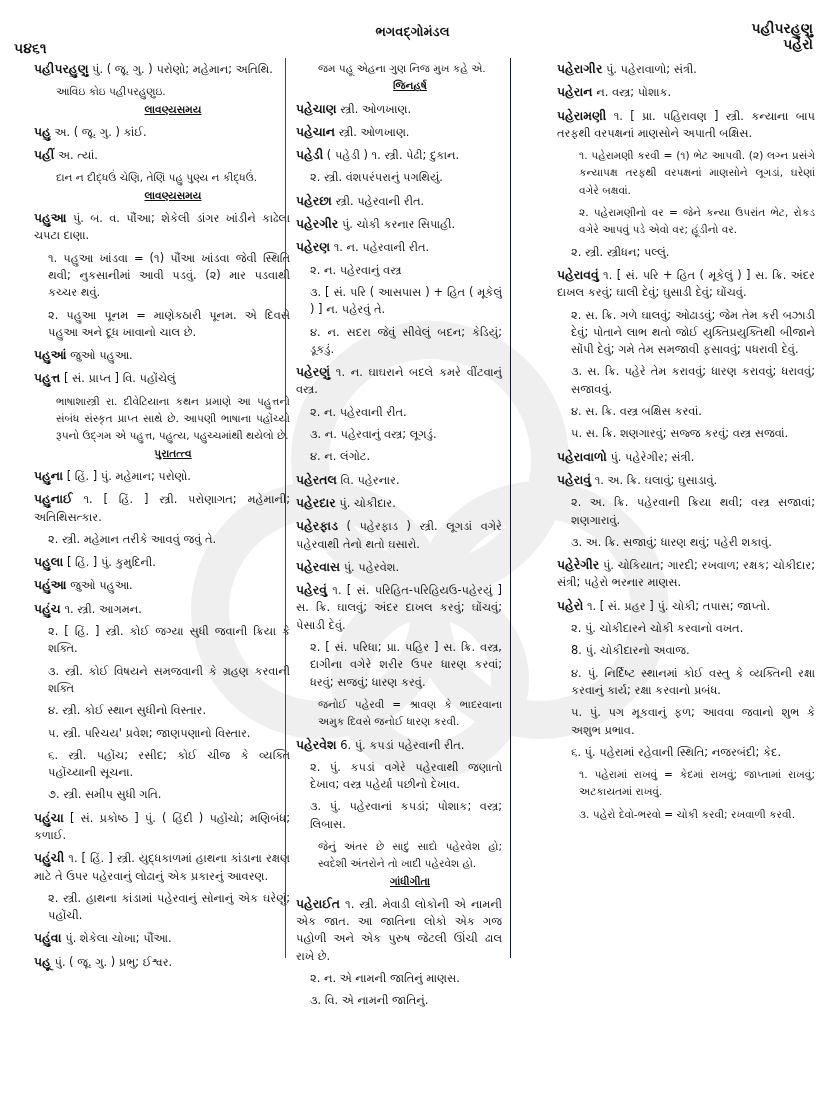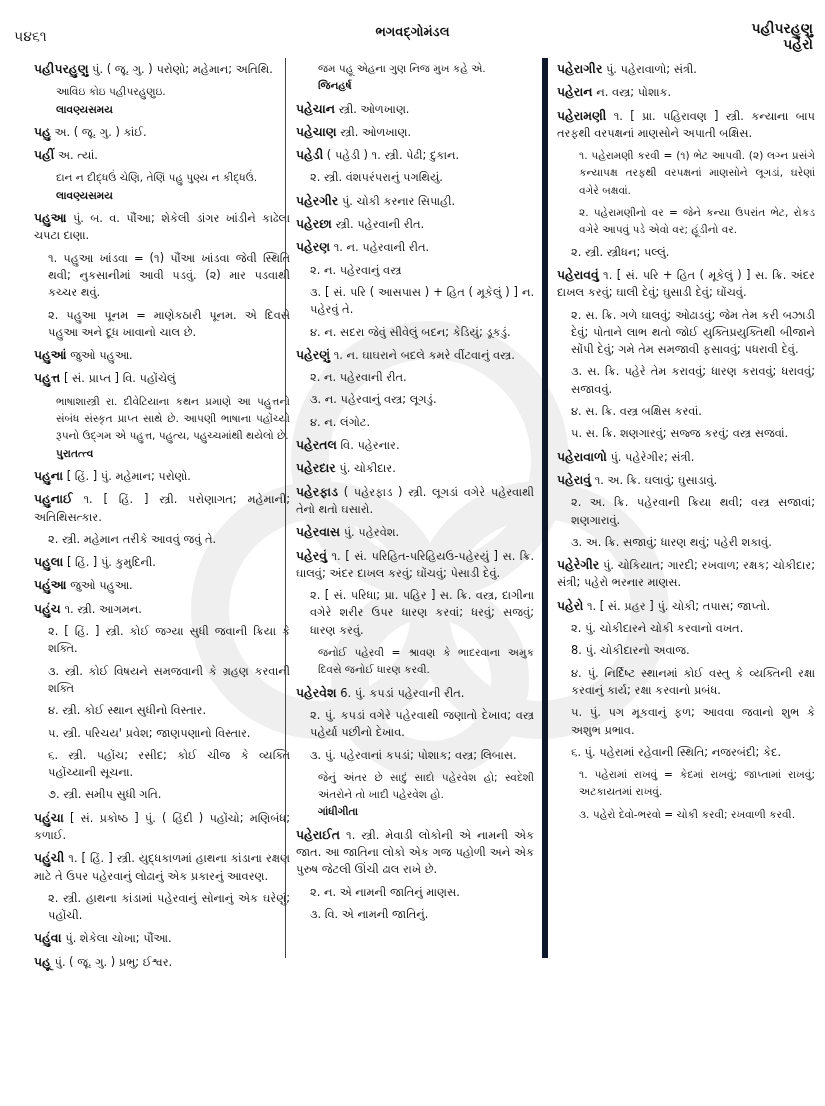--- a/index.html
+++ b/index.html
@@ -8,35 +8,35 @@
       font-family: "DejaVu Sans", "Liberation Sans", sans-serif;
       color: #111111;
     }
     .watermark {
       position: absolute; left: 150px; top: 280px; width: 560px; height: 520px;
       pointer-events: none; z-index: 0;
     }
     .page-header {
       position: absolute; left: 0; top: 0; width: 825px; height: 52px; z-index: 1;
     }
-    .page-number { position: absolute; left: 14px; top: 28px; font-size: 14px; font-weight: normal; }
+    .page-number { position: absolute; left: 14px; top: 40px; font-size: 14px; font-weight: bold; }
     .book-title { position: absolute; left: 0; width: 825px; top: 24px; text-align: center; font-size: 13px; font-weight: bold; }
     .guide-words { position: absolute; right: 12px; top: 20px; text-align: right; font-size: 14px; font-weight: bold; line-height: 16px; }
     .columns { position: absolute; left: 0; top: 58px; width: 825px; height: 1040px; z-index: 1; }
     .col {
       position: absolute; top: 0; bottom: 0; box-sizing: border-box;
       font-size: 11.4px; line-height: 17.3px; padding-top: 2px;
     }
     .col-left { left: 18px; width: 262px; padding-right: 6px; margin-left: 16px; }
-    .col-mid  { left: 285px; width: 263px; padding: 2px 8px 0 10px; border-left: 1px solid #444; border-right: 6px solid #0f172a; height: 900px; }
+    .col-mid  { left: 285px; width: 226px; padding: 2px 8px 0 10px; border-left: 1px solid #444; border-right: 1px solid #0f172a; height: 900px; }
     .col-right{ left: 553px; width: 262px; padding-left: 4px; }
     .entry { margin-bottom: 5px; text-align: justify; }
     .hw { font-weight: bold; font-size: 12.4px; }
     .quote { padding-left: 22px; font-size: 10.6px; }
-    .source { display: block; text-align: left; font-size: 10.6px; font-weight: bold; }
+    .source { display: block; text-align: center; font-size: 10.6px; font-weight: bold; text-decoration: underline; }
     .sense { display: block; padding-left: 14px; text-indent: 0; }
   </style>
 </head>
 <body>
 
 <svg class="watermark" viewBox="0 0 560 520">
   <g fill="none" stroke="#efefef" stroke-width="38">
     <circle cx="280" cy="180" r="120"></circle>
     <circle cx="170" cy="330" r="110"></circle>
     <circle cx="390" cy="330" r="110"></circle>
@@ -79,26 +79,26 @@
       <div class="entry sense">૬. સ્ત્રી. પહોંચ; રસીદ; કોઈ ચીજ કે વ્યક્તિ પહોંચ્યાની સૂચના.</div>
       <div class="entry sense">૭. સ્ત્રી. સમીપ સુધી ગતિ.</div>
       <div class="entry"><span class="hw">પહુંચા</span> <span>[ સં. પ્રકોષ્ઠ ] પું. ( હિંદી ) પહોંચો; મણિબંધ; કળાઈ.</span></div>
       <div class="entry"><span class="hw">પહુંચી</span> <span>૧. [ હિં. ] સ્ત્રી. યુદ્ધકાળમાં હાથના કાંડાના રક્ષણ માટે તે ઉપર પહેરવાનું લોઢાનું એક પ્રકારનું આવરણ.</span></div>
       <div class="entry sense">૨. સ્ત્રી. હાથના કાંડામાં પહેરવાનું સોનાનું એક ઘરેણું; પહોંચી.</div>
       <div class="entry"><span class="hw">પહુંવા</span> <span>પું. શેકેલા ચોખા; પૌંઆ.</span></div>
       <div class="entry"><span class="hw">પહૂ</span> <span>પું. ( જૂ. ગુ. ) પ્રભુ; ઈશ્વર.</span></div>
     </div>
   <div class="col col-mid" id="col-mid">
       <div class="entry quote"><span>જમ પહૂ એહના ગુણ નિજ મુખ કહે એ.</span><span class="source">જિનહર્ષ</span></div>
+      <div class="entry"><span class="hw">પહેચાણ</span> <span>સ્ત્રી. ઓળખાણ.</span></div>
       <div class="entry"><span class="hw">પહેચાન</span> <span>સ્ત્રી. ઓળખાણ.</span></div>
-      <div class="entry"><span class="hw">પહેચાણ</span> <span>સ્ત્રી. ઓળખાણ.</span></div>
       <div class="entry"><span class="hw">પહેડી</span> <span>( પહેડી ) ૧. સ્ત્રી. પેઢી; દુકાન.</span></div>
       <div class="entry sense">૨. સ્ત્રી. વંશપરંપરાનું પગથિયું.</div>
+      <div class="entry"><span class="hw">પહેરછા</span> <span>સ્ત્રી. પહેરવાની રીત.</span></div>
       <div class="entry"><span class="hw">પહેરગીર</span> <span>પું. ચોકી કરનાર સિપાહી.</span></div>
-      <div class="entry"><span class="hw">પહેરછા</span> <span>સ્ત્રી. પહેરવાની રીત.</span></div>
       <div class="entry"><span class="hw">પહેરણ</span> <span>૧. ન. પહેરવાની રીત.</span></div>
       <div class="entry sense">૨. ન. પહેરવાનું વસ્ત્ર</div>
       <div class="entry sense">૩. [ સં. પરિ ( આસપાસ ) + હિત ( મૂકેલું ) ] ન. પહેરવું તે.</div>
       <div class="entry sense">૪. ન. સદરા જેવું સીવેલું બદન; કેડિયું; ડૂકડું.</div>
       <div class="entry"><span class="hw">પહેરણું</span> <span>૧. ન. ઘાઘરાને બદલે કમરે વીંટવાનું વસ્ત્ર.</span></div>
       <div class="entry sense">૨. ન. પહેરવાની રીત.</div>
       <div class="entry sense">૩. ન. પહેરવાનું વસ્ત્ર; લૂગડું.</div>
       <div class="entry sense">૪. ન. લંગોટ.</div>
       <div class="entry"><span class="hw">પહેરતલ</span> <span>વિ. પહેરનાર.</span></div>
       <div class="entry"><span class="hw">પહેરદાર</span> <span>પું. ચોકીદાર.</span></div>

